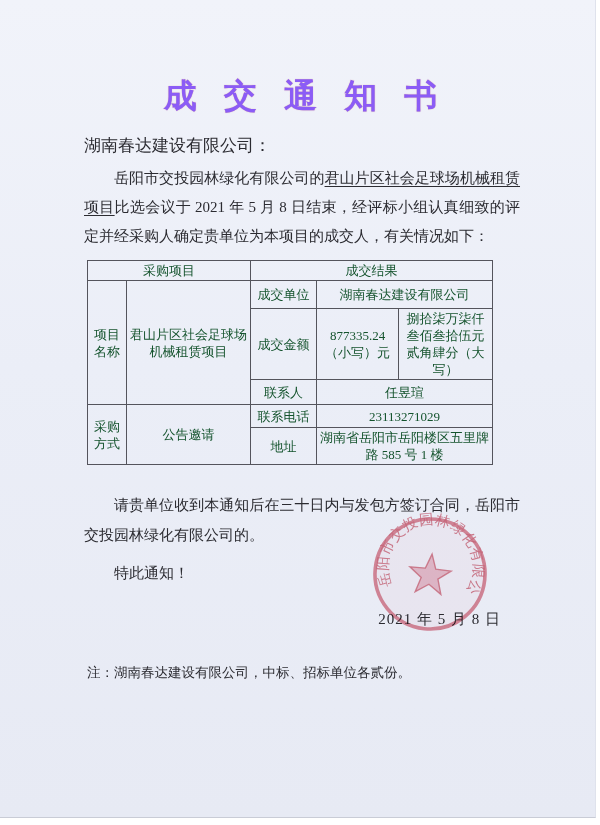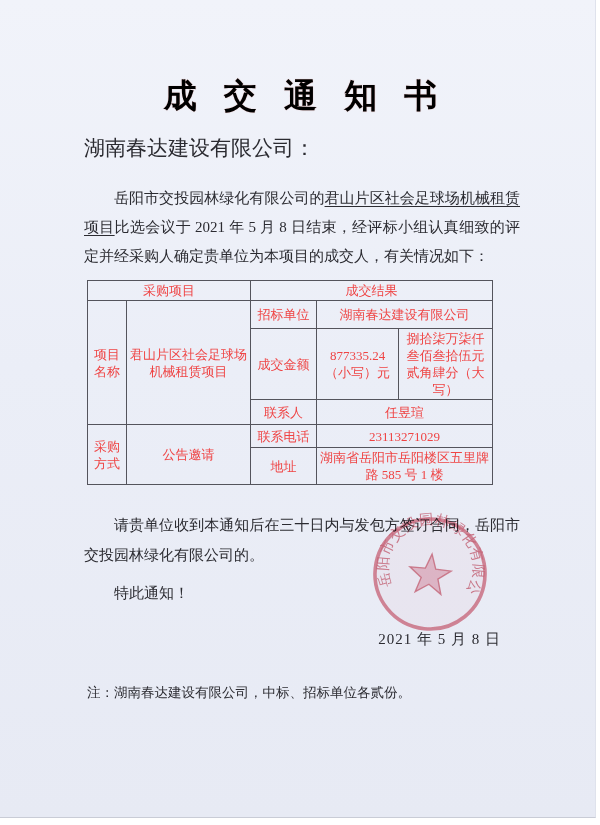--- a/index.html
+++ b/index.html
@@ -16,40 +16,40 @@
     border-right:1px solid #dfe2ec;
     border-bottom:1px solid #c9ccd6;
   }
   .content{position:relative;padding:74px 80px 0 84px;}
   .title{
     text-align:center;
     font-family:"Liberation Sans","DejaVu Sans",sans-serif;
     font-weight:bold;
     font-size:33px;
     letter-spacing:9px;
-    color:#000000;
+    color:#8b5cf6;
     margin:0 0 0 6px;
     text-shadow:0 0 1px rgba(194,58,43,.45);
   }
-  .addressee{margin-top:15px;font-size:21px;}
+  .addressee{margin-top:15px;font-size:17px;}
   .para{
-    margin-top:22px;
+    margin-top:7px;
     font-size:15px;
     line-height:29px;
     text-align:justify;
     text-indent:2em;
   }
   .u{ text-decoration:underline; text-underline-offset:3px; }
   table.award{
     margin:9px 0 0 3px;
     border-collapse:collapse;
     width:405px;
     table-layout:fixed;
     font-size:13px;
-    color:#ef4444;
+    color:#14532d;
   }
   table.award td{
     border:1px solid #54545c;
     text-align:center;
     vertical-align:middle;
     padding:1px 2px;
     line-height:17px;
     overflow:hidden;
   }
   tr.r-head td{height:16px;}
@@ -113,21 +113,21 @@
           <col style="width:94px">
       </colgroup>
       <tbody>
         <tr class="r-head">
           <td colspan="2">采购项目</td>
           <td colspan="3">成交结果</td>
         </tr>
         <tr class="r-unit">
           <td rowspan="3">项目名称</td>
           <td rowspan="3">君山片区社会足球场机械租赁项目</td>
-          <td>招标单位</td>
+          <td>成交单位</td>
           <td colspan="2">湖南春达建设有限公司</td>
         </tr>
         <tr class="r-amt">
           <td>成交金额</td>
           <td>877335.24（小写）元</td>
           <td>捌拾柒万柒仟叁佰叁拾伍元贰角肆分（大写）</td>
         </tr>
         <tr class="r-cont">
           <td>联系人</td>
           <td colspan="2">任昱瑄</td>

